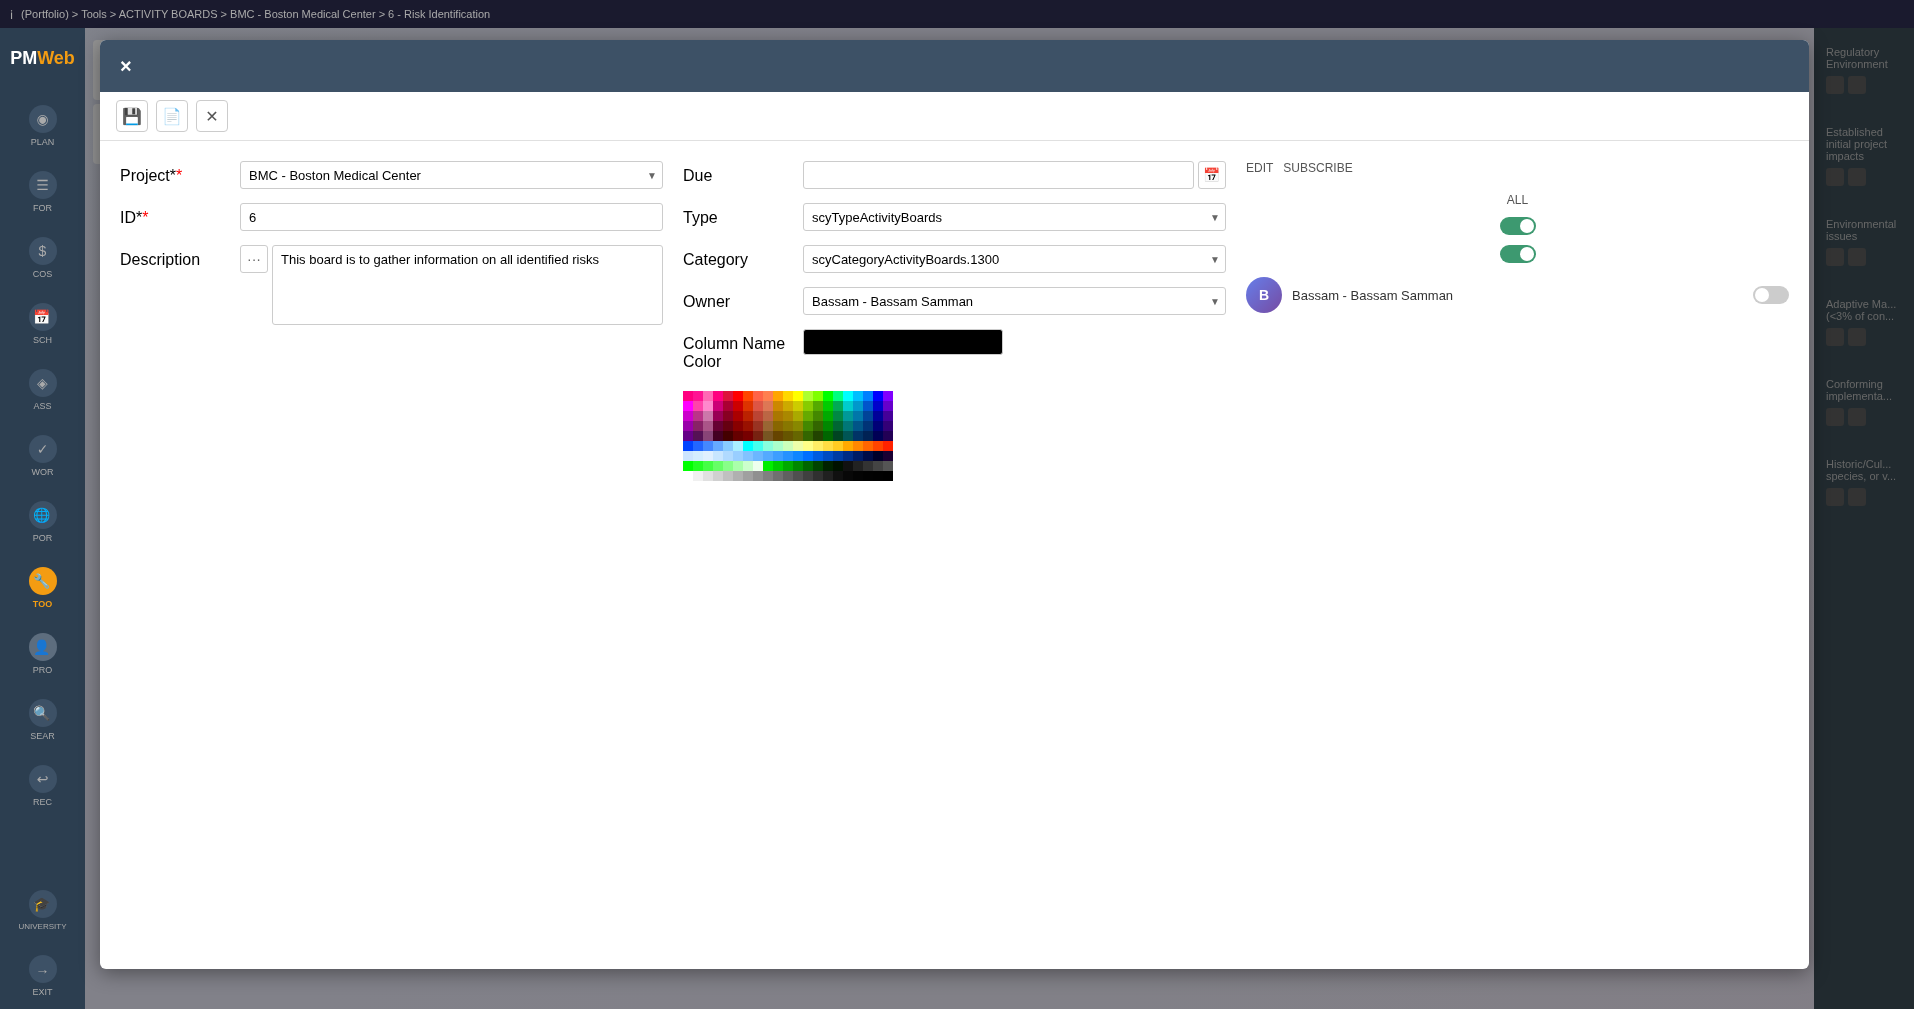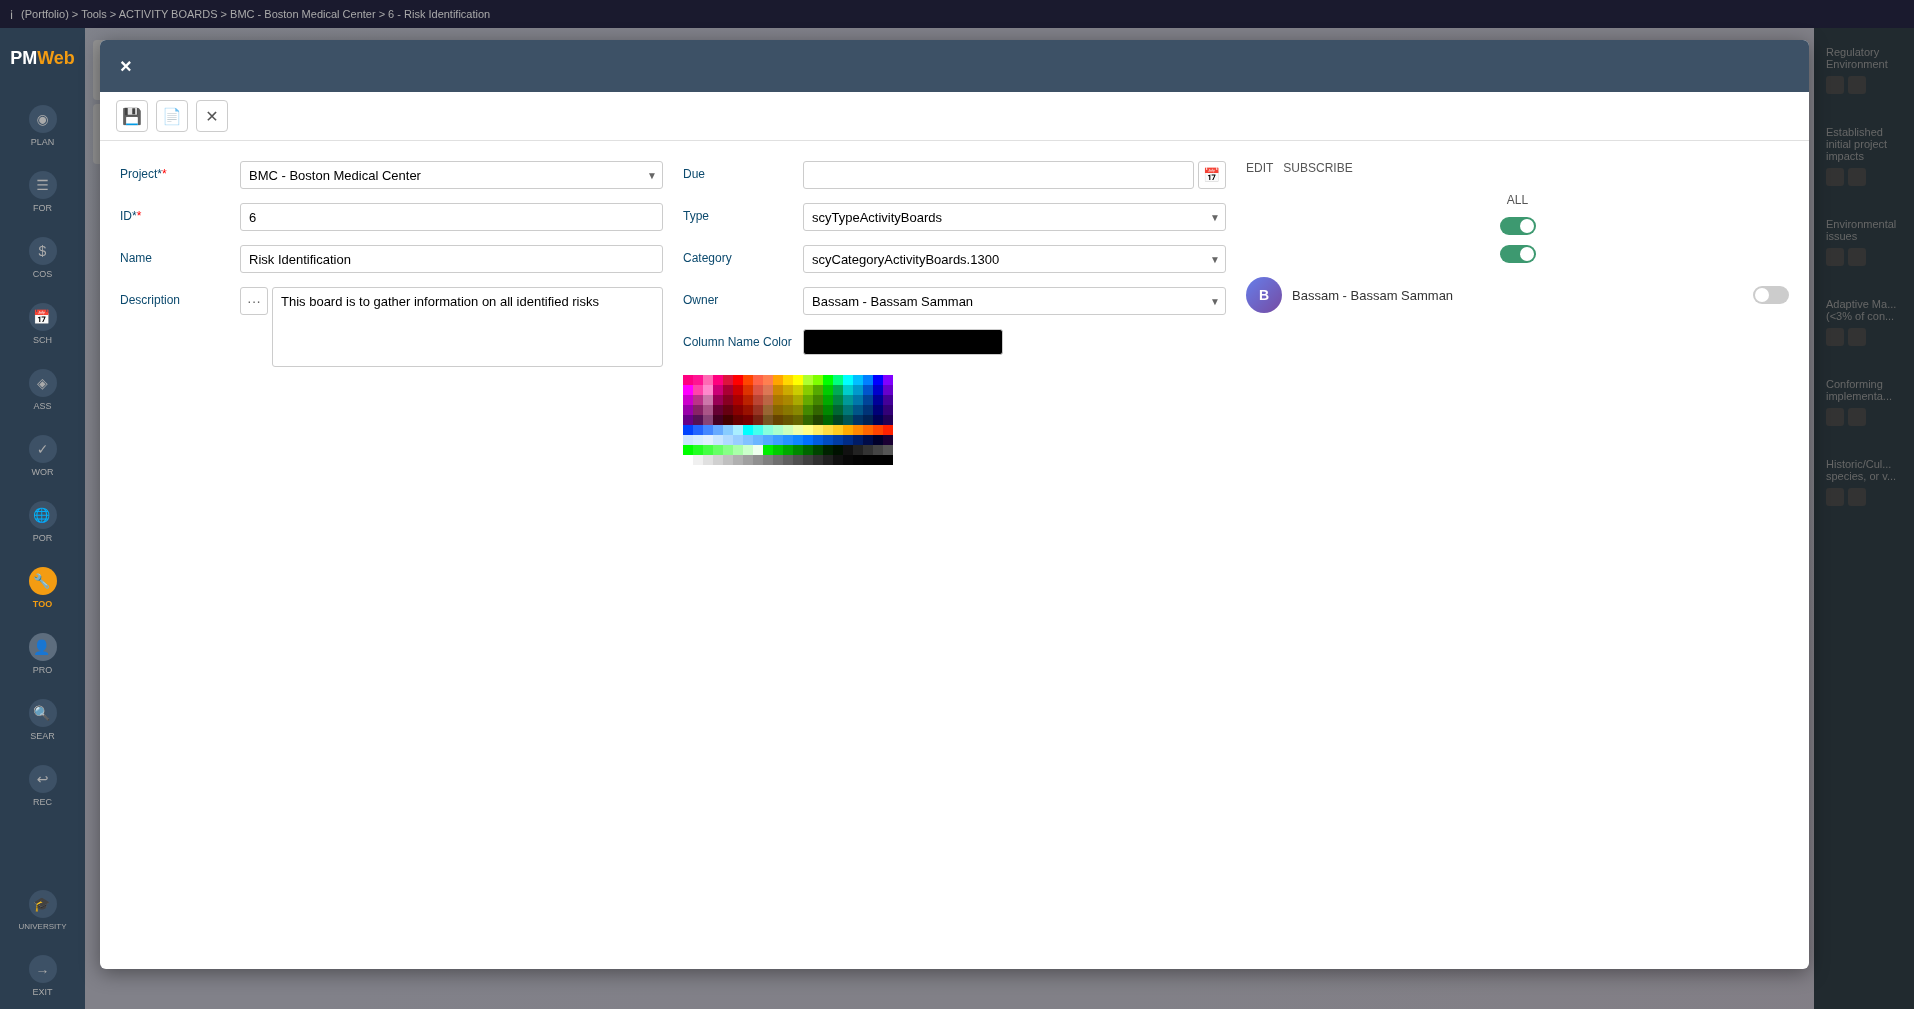--- a/index.html
+++ b/index.html
@@ -65,21 +65,21 @@
       padding: 20px; flex: 1; overflow-y: auto;
     }
 
     .form-grid {
       display: grid; grid-template-columns: 1fr 1fr 1fr; gap: 20px; align-items: start;
     }
 
     .form-section { display: flex; flex-direction: column; gap: 14px; }
 
     .form-row { display: flex; align-items: flex-start; gap: 10px; }
-    .form-label { width: 110px; flex-shrink: 0; font-size: 12px; color: #0c4a6e; padding-top: 6px; }
+    .form-label { width: 110px; flex-shrink: 0; font-size: 16px; color: #000000; padding-top: 6px; }
     .form-label.required::after { content: '*'; color: red; }
 
     .form-input {
       flex: 1; height: 28px; border: 1px solid #ccc; border-radius: 3px; padding: 0 8px; font-size: 13px;
     }
     .form-select-wrapper {
       flex: 1; position: relative; display: flex; align-items: center;
     }
     .form-select {
       width: 100%; height: 28px; border: 1px solid #ccc; border-radius: 3px; padding: 0 24px 0 8px;
@@ -355,24 +355,20 @@
           <div class="form-select-wrapper">
             <select class="form-select">
               <option>BMC - Boston Medical Center</option>
             </select>
             <span class="select-arrow">▼</span>
           </div>
         </div>
         <div class="form-row">
           <label class="form-label required">ID*</label>
           <input type="text" class="form-input" value="6" style="">
-        </div>
-        <div class="form-row">
-          <label class="form-label">Name</label>
-          <input type="text" class="form-input" value="Risk Identification" style="">
         </div>
         <div class="form-row">
           <label class="form-label">Description</label>
           <div class="textarea-wrapper">
             <button class="textarea-btn">···</button>
             <textarea class="form-textarea" style="">This board is to gather information on all identified risks</textarea>
           </div>
         </div>
       </div>
 

